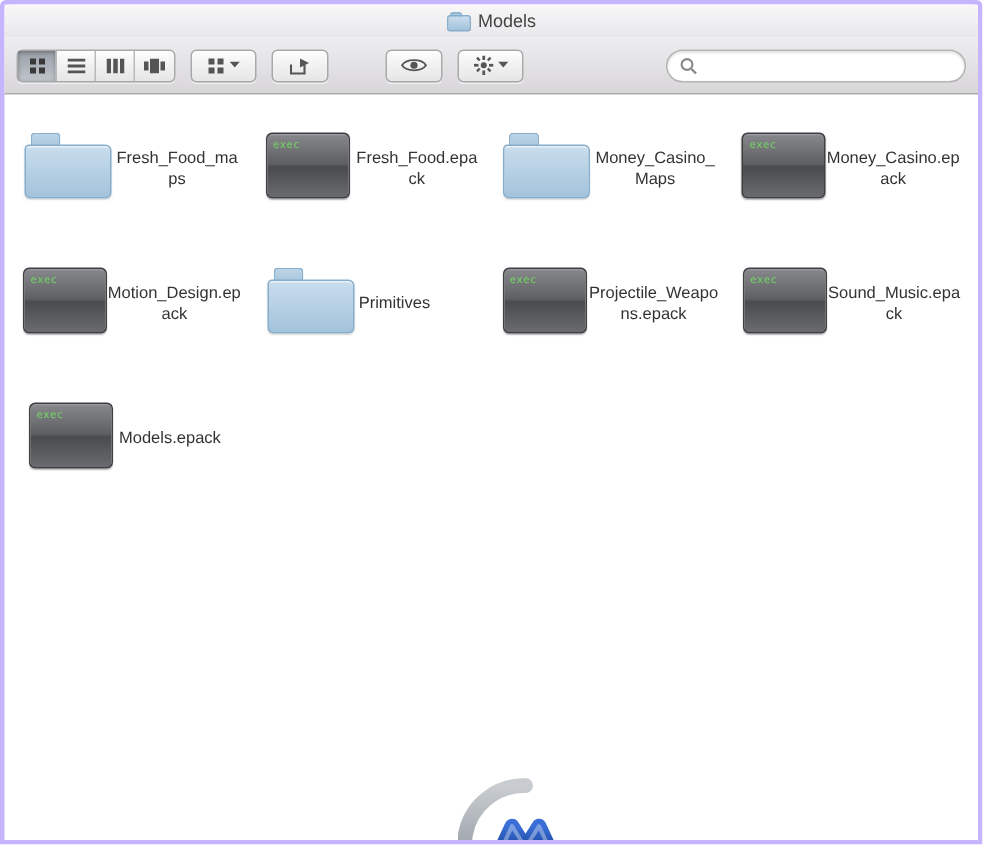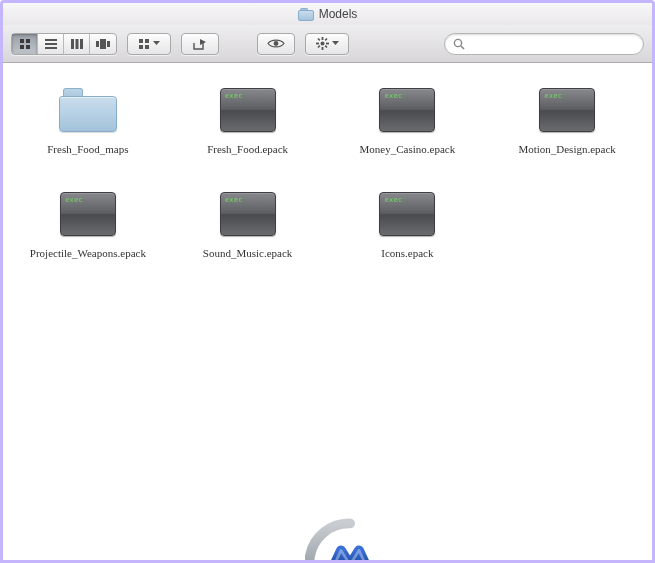--- a/index.html
+++ b/index.html
@@ -51,25 +51,24 @@
     box-shadow: inset 0 1px 2px rgba(0,0,0,0.15);
   }
   .search input { border: none; outline: none; flex: 1; font-size: 11px; background: transparent; }
   .content {
     padding: 14px 10px;
     display: grid;
     grid-template-columns: repeat(4, 1fr);
     gap: 18px 10px;
   }
   .item {
-    display: flex; flex-direction: column; align-items: center;
+    display: flex; align-items: center;
     cursor: default;
     padding: 6px 2px;
     border-radius: 4px;
-    font-family: Liberation Serif, serif;
   }
   .item .iconbox { width: 64px; height: 54px; display: flex; align-items: center; justify-content: center; margin-bottom: 6px; }
   .item .label { text-align: center; font-size: 11px; color: #333; word-break: break-word; max-width: 140px; line-height: 1.25; }
   
   .folder {
     width: 58px; height: 44px; position: relative;
   }
   .folder .tab {
     position: absolute; top: 0; left: 4px; width: 20px; height: 10px;
     background: linear-gradient(#bcd4e6, #a8c6dd);
@@ -238,47 +237,65 @@
           <div class="label">Fresh_Food_maps</div>
         </div>
         <div class="item">
           <div class="iconbox">
             <div class="exec"></div>
           </div>
           <div class="label">Fresh_Food.epack</div>
         </div>
         <div class="item">
           <div class="iconbox">
+            <div class="folder">
+              <div class="tab"></div>
+              <div class="body"></div>
+            </div>
+          </div>
+          <div class="label">Money_Casino_Maps</div>
+        </div>
+        <div class="item">
+          <div class="iconbox">
             <div class="exec"></div>
           </div>
           <div class="label">Money_Casino.epack</div>
         </div>
         <div class="item">
           <div class="iconbox">
             <div class="exec"></div>
           </div>
           <div class="label">Motion_Design.epack</div>
         </div>
         <div class="item">
           <div class="iconbox">
+            <div class="folder">
+              <div class="tab"></div>
+              <div class="body"></div>
+            </div>
+          </div>
+          <div class="label">Primitives</div>
+        </div>
+        <div class="item">
+          <div class="iconbox">
             <div class="exec"></div>
           </div>
           <div class="label">Projectile_Weapons.epack</div>
         </div>
         <div class="item">
           <div class="iconbox">
             <div class="exec"></div>
           </div>
           <div class="label">Sound_Music.epack</div>
         </div>
         <div class="item">
           <div class="iconbox">
             <div class="exec"></div>
           </div>
-          <div class="label">Icons.epack</div>
+          <div class="label">Models.epack</div>
         </div>
       </div>
 
     <svg class="watermark" viewBox="0 0 100 100">
       <defs>
         <linearGradient id="ring" x1="0" y1="0" x2="0" y2="1">
           <stop offset="0" stop-color="#eef2f5"></stop>
             <stop offset="0.5" stop-color="#b7bec4"></stop>
             <stop offset="1" stop-color="#7e868d"></stop>
         </linearGradient>

